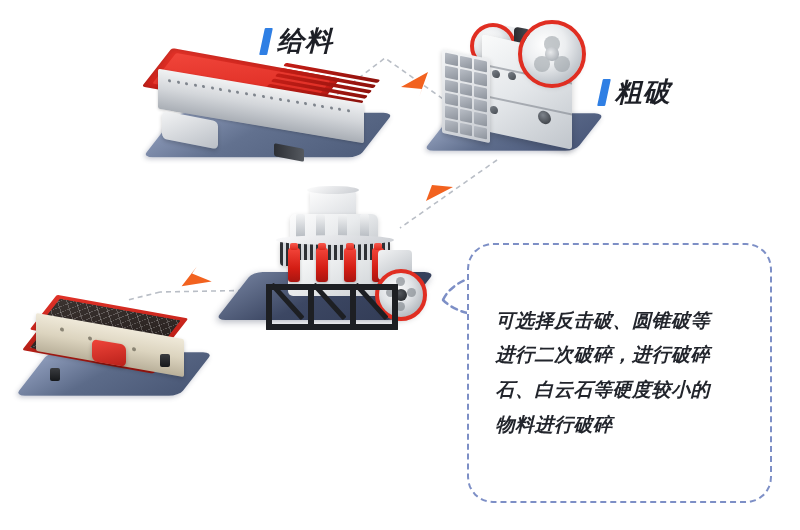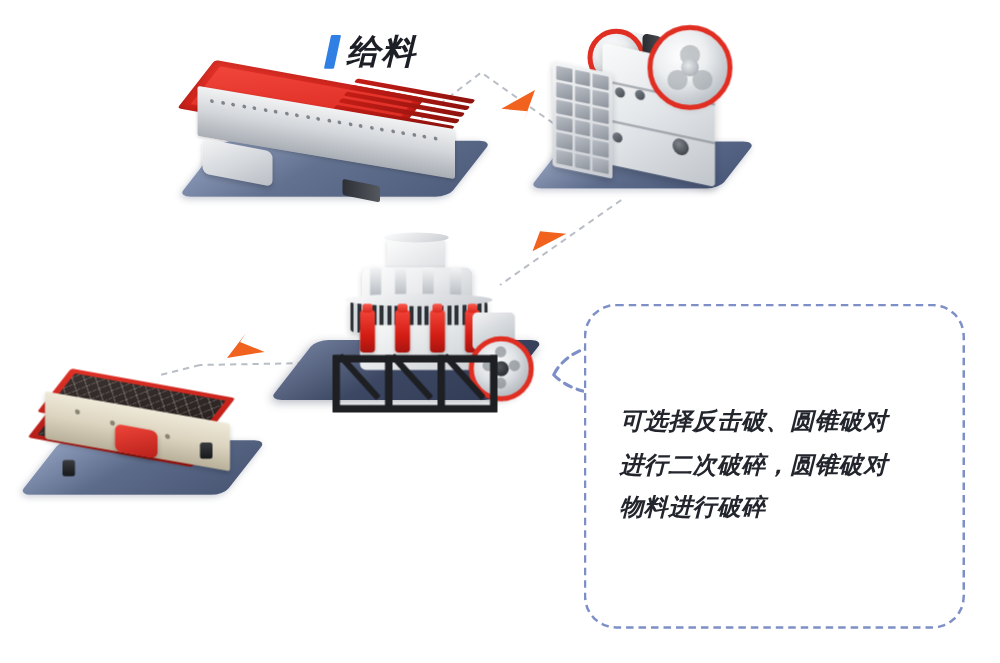--- a/index.html
+++ b/index.html
@@ -513,24 +513,29 @@
     <div class="sc-exciter"></div>
     <div class="sc-leg" style="left:30px;top:80px"></div>
     <div class="sc-leg" style="left:140px;top:66px"></div>
   </div>
 
   <div class="stage-label" id="label-feeding" style="left:262px;top:28px">
     <span class="accent"></span>
     <span class="txt">给料</span>
   </div>
 
+  <div class="stage-label" id="label-coarse" style="left:600px;top:79px">
+    <span class="accent"></span>
+    <span class="txt">粗破</span>
+  </div>
 
 
 
   <div id="note">
     <div class="note-text">
-        <div>可选择反击破、圆锥破对</div>
-        <div>进行二次破碎，圆锥破对</div>
+        <div>可选择反击破、圆锥破等</div>
+        <div>进行二次破碎，进行破碎</div>
+        <div>石、白云石等硬度较小的</div>
         <div>物料进行破碎</div>
       </div>
   </div>
 
 </div>
 
 </body></html>

